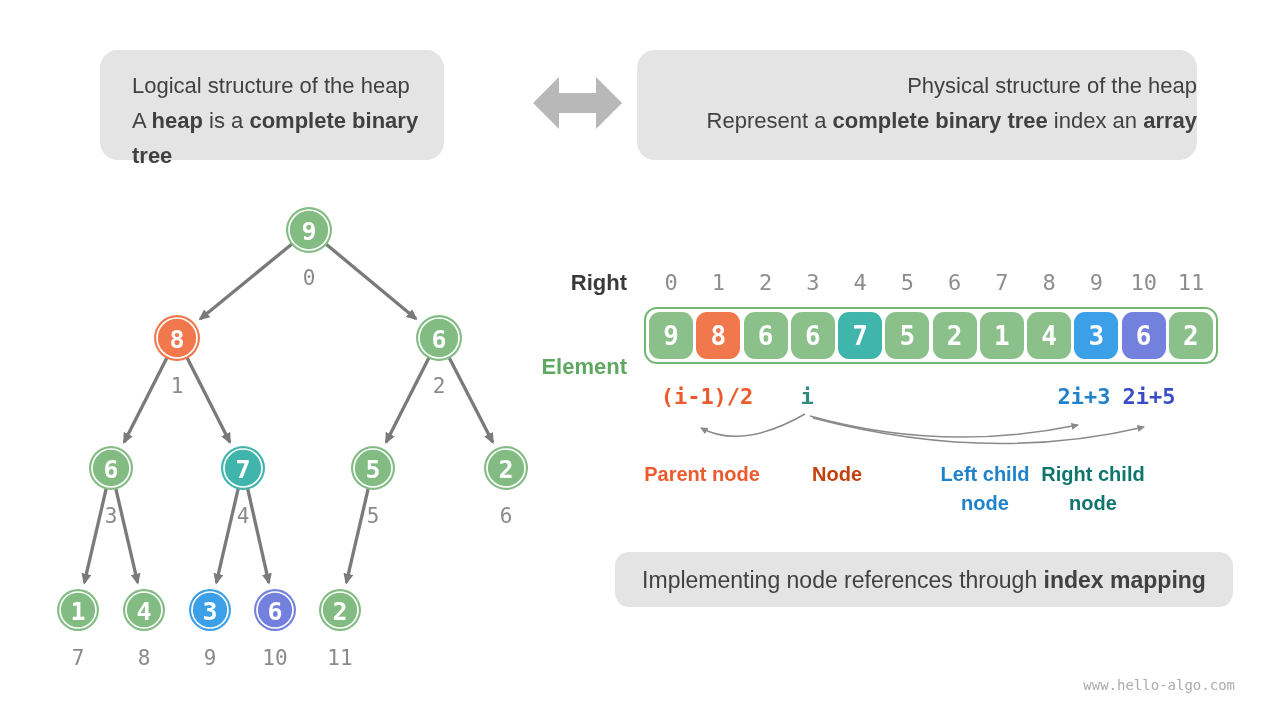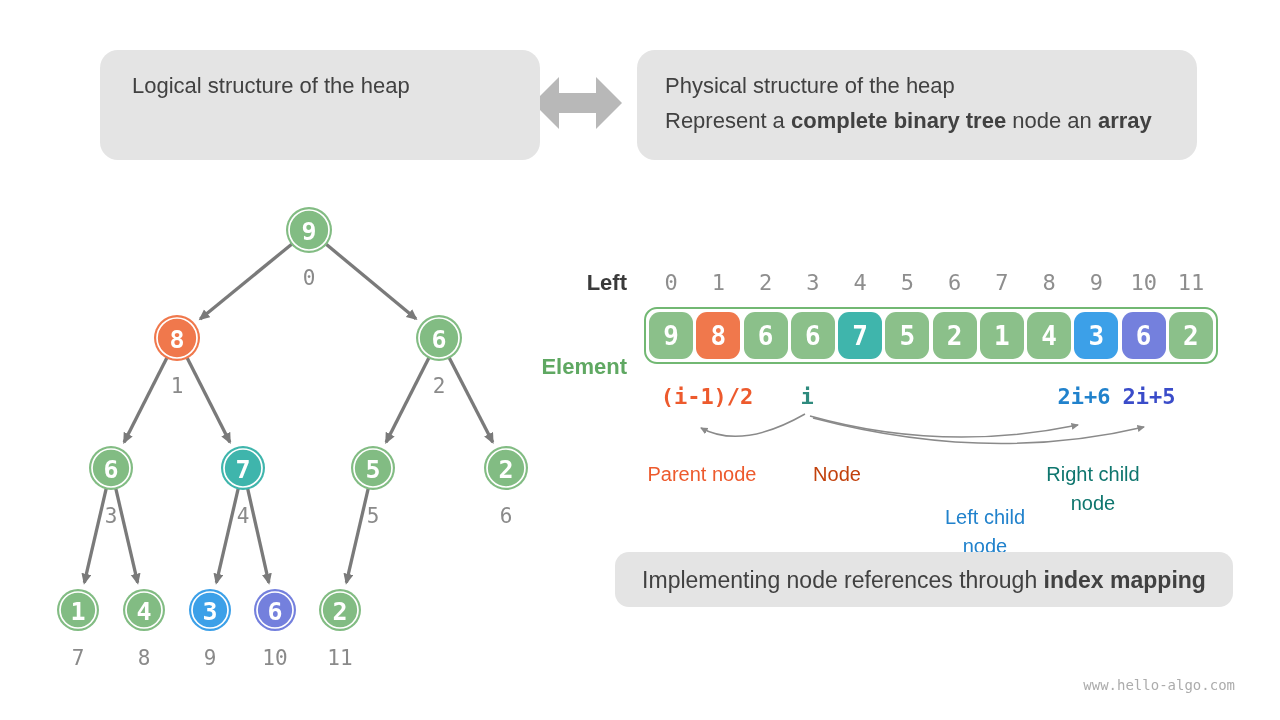--- a/index.html
+++ b/index.html
@@ -4,43 +4,43 @@
 <style>
   html,body{margin:0;padding:0;background:#fff;}
   .canvas{position:relative;width:1280px;height:720px;background:#fff;overflow:hidden;
           font-family:"Liberation Sans",sans-serif;}
   svg#diagram{position:absolute;left:0;top:0;width:1280px;height:720px;}
 
   
   .gbox{position:absolute;background:var(--box-bg);border-radius:18px;color:var(--box-text);
         font-size:22px;line-height:35px;}
   .gbox .inner{padding:18px 0 0 32px;}
-  #box-logical{left:100px;top:50px;width:440px;height:110px;}
+  #box-logical{left:100px;top:50px;width:344px;height:110px;}
   #box-physical{left:637px;top:50px;width:560px;height:110px;}
-  #box-physical .inner{padding-left:28px;}
+  #box-physical .inner{padding-left:28px;text-align:right;}
   #caption-box{left:615px;top:552px;width:618px;height:55px;border-radius:14px;
                display:flex;align-items:center;justify-content:center;font-size:23px;line-height:26px;}
 
   
   .hdr{position:absolute;left:440px;width:187px;font-weight:bold;font-size:22px;text-align:right;line-height:24px;}
   #index-header{top:271px;color:var(--index-header);}
   #element-header{top:322px;color:var(--element-header);line-height:26px;margin-top:32px;}
   #index-row{position:absolute;left:649px;top:271px;width:564px;display:flex;justify-content:space-between;
              font-family:"DejaVu Sans Mono",monospace;font-size:22px;line-height:24px;color:var(--index-number-gray);}
   #index-row span{width:44px;text-align:center;}
   #array-frame{position:absolute;left:644px;top:307px;width:574px;height:57px;box-sizing:border-box;
                border:2px solid var(--array-border);border-radius:13px;background:#fff;padding:3px;
                display:flex;justify-content:space-between;align-items:center;}
   .cell{width:44px;height:47px;border-radius:11px;display:flex;align-items:center;justify-content:center;
         color:#fff;font-family:"DejaVu Sans Mono",monospace;font-weight:bold;font-size:26px;}
 
   
   .formula{position:absolute;top:385px;transform:translateX(-50%);white-space:nowrap;
            font-family:"DejaVu Sans Mono",monospace;font-weight:bold;font-size:22px;line-height:24px;}
-  .map-label{position:absolute;top:460px;transform:translateX(-50%);font-weight:normal;font-size:20px;
+  .map-label{position:absolute;top:460px;transform:translateX(-50%);font-weight:bold;font-size:20px;
              line-height:29px;text-align:center;}
 
   
   .tree-edge{stroke:var(--edge-gray);stroke-width:3.3;}
   .tree-arrow-head{fill:var(--edge-gray);}
   .curve{fill:none;stroke:var(--curve-gray);stroke-width:1.5;}
   .curve-arrow-head{fill:var(--curve-gray);}
   #double-arrow{fill:var(--double-arrow-gray);}
   .node-value{fill:#fff;font-family:"DejaVu Sans Mono",monospace;font-weight:bold;font-size:25px;
               text-anchor:middle;dominant-baseline:central;}
@@ -156,31 +156,32 @@
     <g id="mapping-curves">
       <path class="curve" d="M805,414 Q742,450 701,428" marker-end="url(#curve-arrow)"></path>
       <path class="curve" d="M810,416 Q942,453 1078,425" marker-end="url(#curve-arrow)"></path>
       <path class="curve" d="M813,418 Q988,464 1144,427" marker-end="url(#curve-arrow)"></path>
     </g>
   </svg>
 
   <div class="gbox" id="box-logical">
     <div class="inner">
       <div><span>Logical structure of the heap</span></div>
+      <div><span>A </span><b>heap</b><span> is a </span><b>complete binary tree</b></div>
     </div>
   </div>
 
   <div class="gbox" id="box-physical">
     <div class="inner">
       <div><span>Physical structure of the heap</span></div>
-      <div><span>Represent a </span><b>complete binary tree</b><span> node an </span><b>array</b></div>
+      <div><span>Represent a </span><b>complete binary tree</b><span> index an </span><b>array</b></div>
     </div>
   </div>
 
-  <div class="hdr" id="index-header">Left</div>
+  <div class="hdr" id="index-header">Right</div>
   <div id="index-row">
       <span>0</span>
       <span>1</span>
       <span>2</span>
       <span>3</span>
       <span>4</span>
       <span>5</span>
       <span>6</span>
       <span>7</span>
       <span>8</span>
@@ -200,25 +201,25 @@
       <div class="cell" style="background: rgb(139, 192, 138);">1</div>
       <div class="cell" style="background: rgb(139, 192, 138);">4</div>
       <div class="cell" style="background: rgb(60, 160, 232);">3</div>
       <div class="cell" style="background: rgb(116, 128, 221);">6</div>
       <div class="cell" style="background: rgb(139, 192, 138);">2</div>
     </div>
 
   <div id="mapping-layer">
       <div class="formula" style="left: 707px; color: rgb(237, 90, 45);">(i-1)/2</div>
       <div class="formula" style="left: 807px; color: rgb(47, 139, 126);">i</div>
-      <div class="formula" style="left: 1084px; color: rgb(33, 130, 204);">2i+6</div>
+      <div class="formula" style="left: 1084px; color: rgb(33, 130, 204);">2i+3</div>
       <div class="formula" style="left: 1149px; color: rgb(58, 76, 201);">2i+5</div>
       <div class="map-label" style="left: 702px; width: 170px; color: rgb(237, 90, 45);">Parent node</div>
       <div class="map-label" style="left: 837px; width: 100px; color: #c2410c;">Node</div>
-      <div class="map-label" style="left: 985px; width: 116px; color: rgb(33, 130, 204); margin-top: 43px;">Left child node</div>
+      <div class="map-label" style="left: 985px; width: 116px; color: rgb(33, 130, 204);">Left child node</div>
       <div class="map-label" style="left: 1093px; width: 128px; color: #0f766e;">Right child node</div>
     </div>
 
   <div class="gbox" id="caption-box">
     <div><span>Implementing node references through </span><b>index mapping</b></div>
   </div>
 
   <div class="watermark">www.hello-algo.com</div>
 
 </div>

